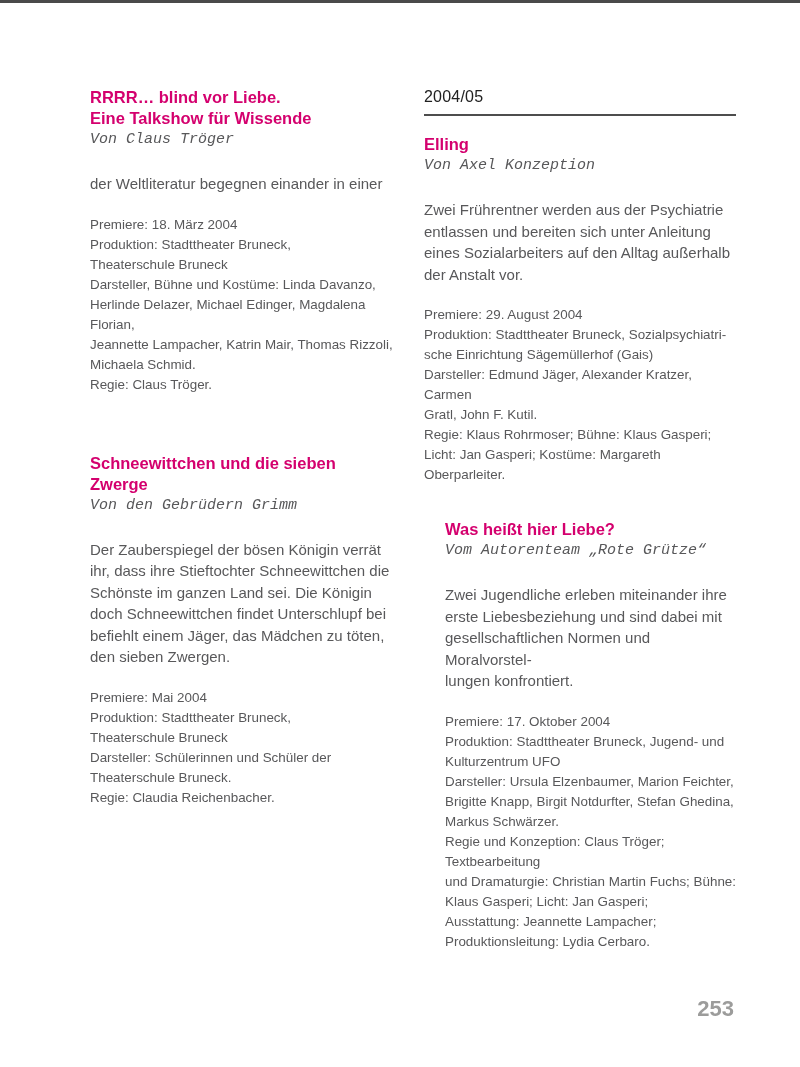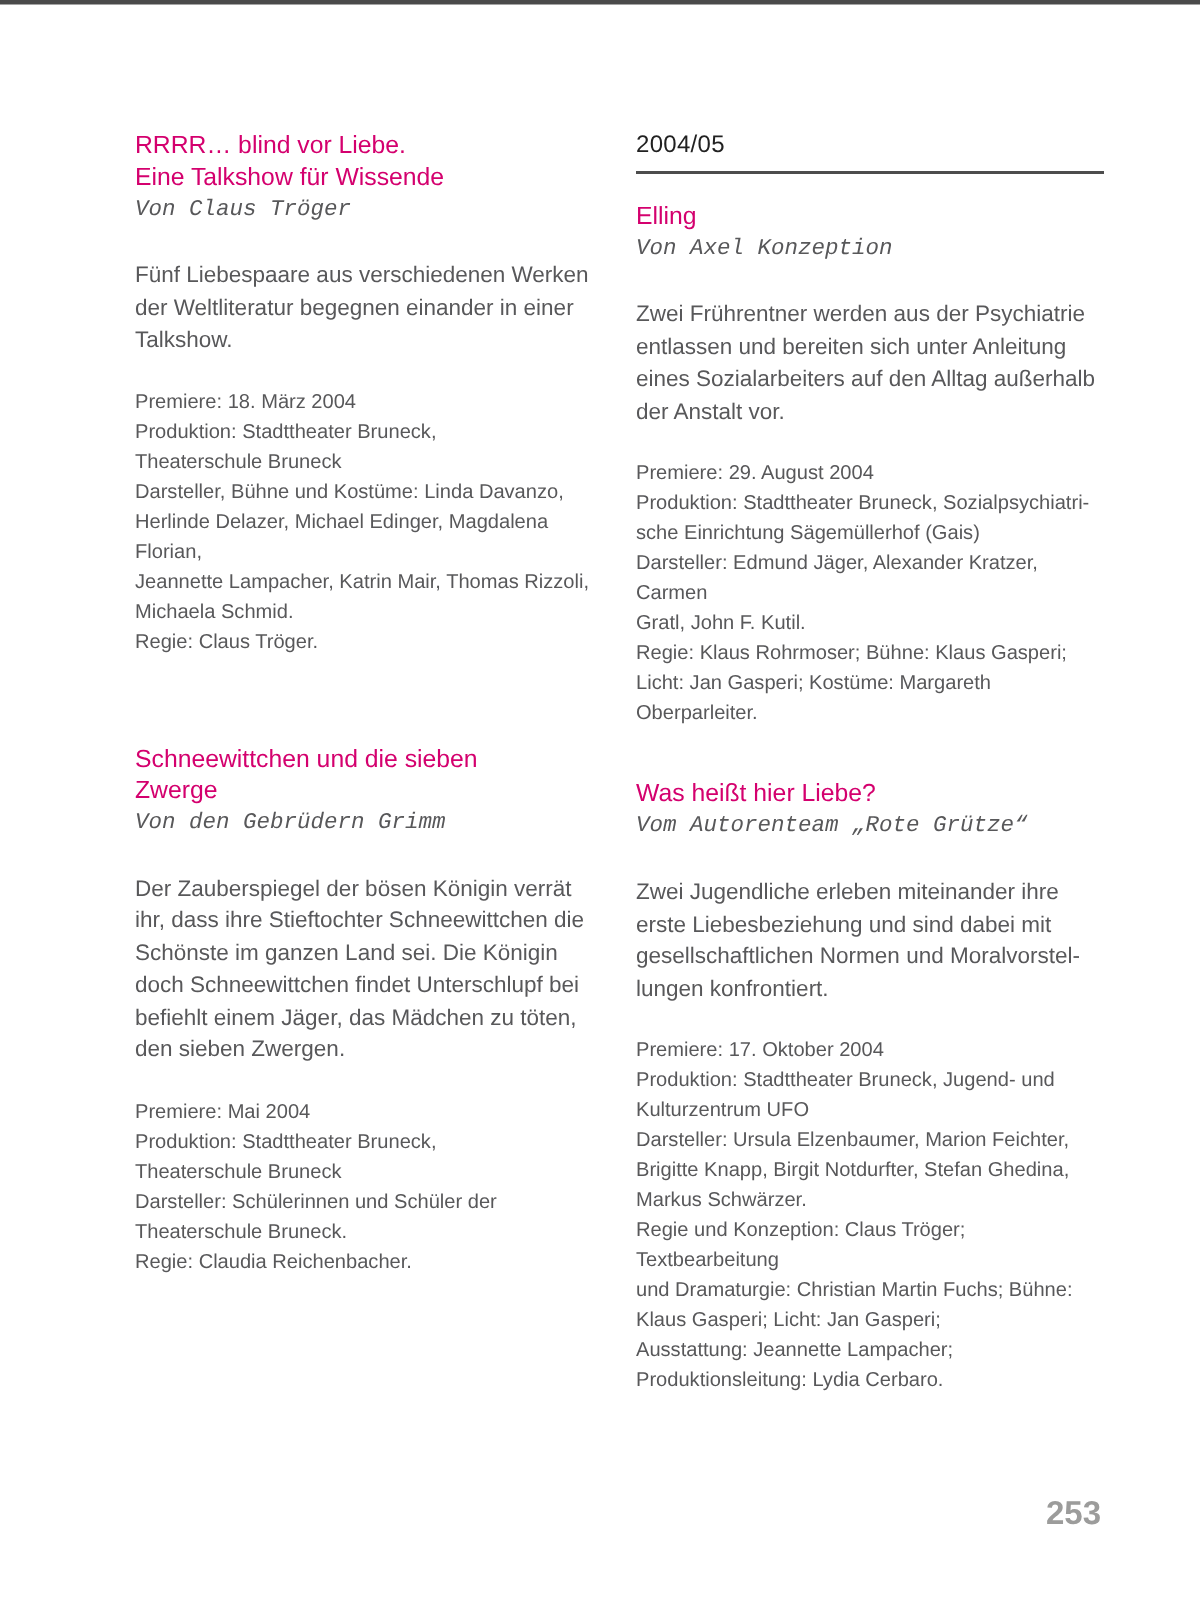--- a/index.html
+++ b/index.html
@@ -22,21 +22,21 @@
   .season {
     font-size:16px; font-weight:normal;
     color:var(--color-season_header,#212121);
     line-height:20px; letter-spacing:0.2px;
     padding-bottom:7px;
     border-bottom:2px solid var(--color-rule,#4d4d4d);
   }
 
   .production .title {
     color:var(--color-accent,#d4006e);
-    font-weight:normal;
+    font-weight:bold;
     font-size:16.5px; line-height:21px;
   }
   .byline {
     font-style:italic;
     font-size:15px; line-height:22px;
     color:var(--color-text,#58585a);
     font-family:Liberation Mono, monospace;
   }
   .synopsis {
     margin-top:22px;
@@ -44,21 +44,21 @@
     color:var(--color-text,#58585a);
   }
   .credits {
     margin-top:20px;
     font-size:13.4px; line-height:20px;
     color:var(--color-text,#58585a);
   }
 
   .col-left .production + .production { margin-top:58px; }
   .col-right .season + .production { margin-top:18px; }
-  .col-right .production + .production { margin-top:34px; }
+  .col-right .production + .production { margin-top:34px;margin-left:21px; }
 
   .page-number {
     position:absolute;
     top:996px; right:66px;
     font-size:22px; font-weight:bold;
     color:var(--color-page_number,#9c9c9b);
   }
 </style>
 </head>
 <body>
@@ -69,23 +69,21 @@
 
   <section class="col col-left">
 
     <article class="production">
       <div class="title">
           <div class="line">RRRR… blind vor Liebe.</div>
           <div class="line">Eine Talkshow für Wissende</div>
         </div>
       <div class="byline">Von Claus Tröger</div>
       <div class="synopsis">
-          <div class="line">Fünf Liebespaare aus verschiedenen Werken</div>
           <div class="line">der Weltliteratur begegnen einander in einer</div>
-          <div class="line">Talkshow.</div>
         </div>
       <div class="credits">
           <div class="line">Premiere: 18. März 2004</div>
           <div class="line">Produktion: Stadttheater Bruneck,</div>
           <div class="line">Theaterschule Bruneck</div>
           <div class="line">Darsteller, Bühne und Kostüme: Linda Davanzo,</div>
           <div class="line">Herlinde Delazer, Michael Edinger, Magdalena Florian,</div>
           <div class="line">Jeannette Lampacher, Katrin Mair, Thomas Rizzoli,</div>
           <div class="line">Michaela Schmid.</div>
           <div class="line">Regie: Claus Tröger.</div>

